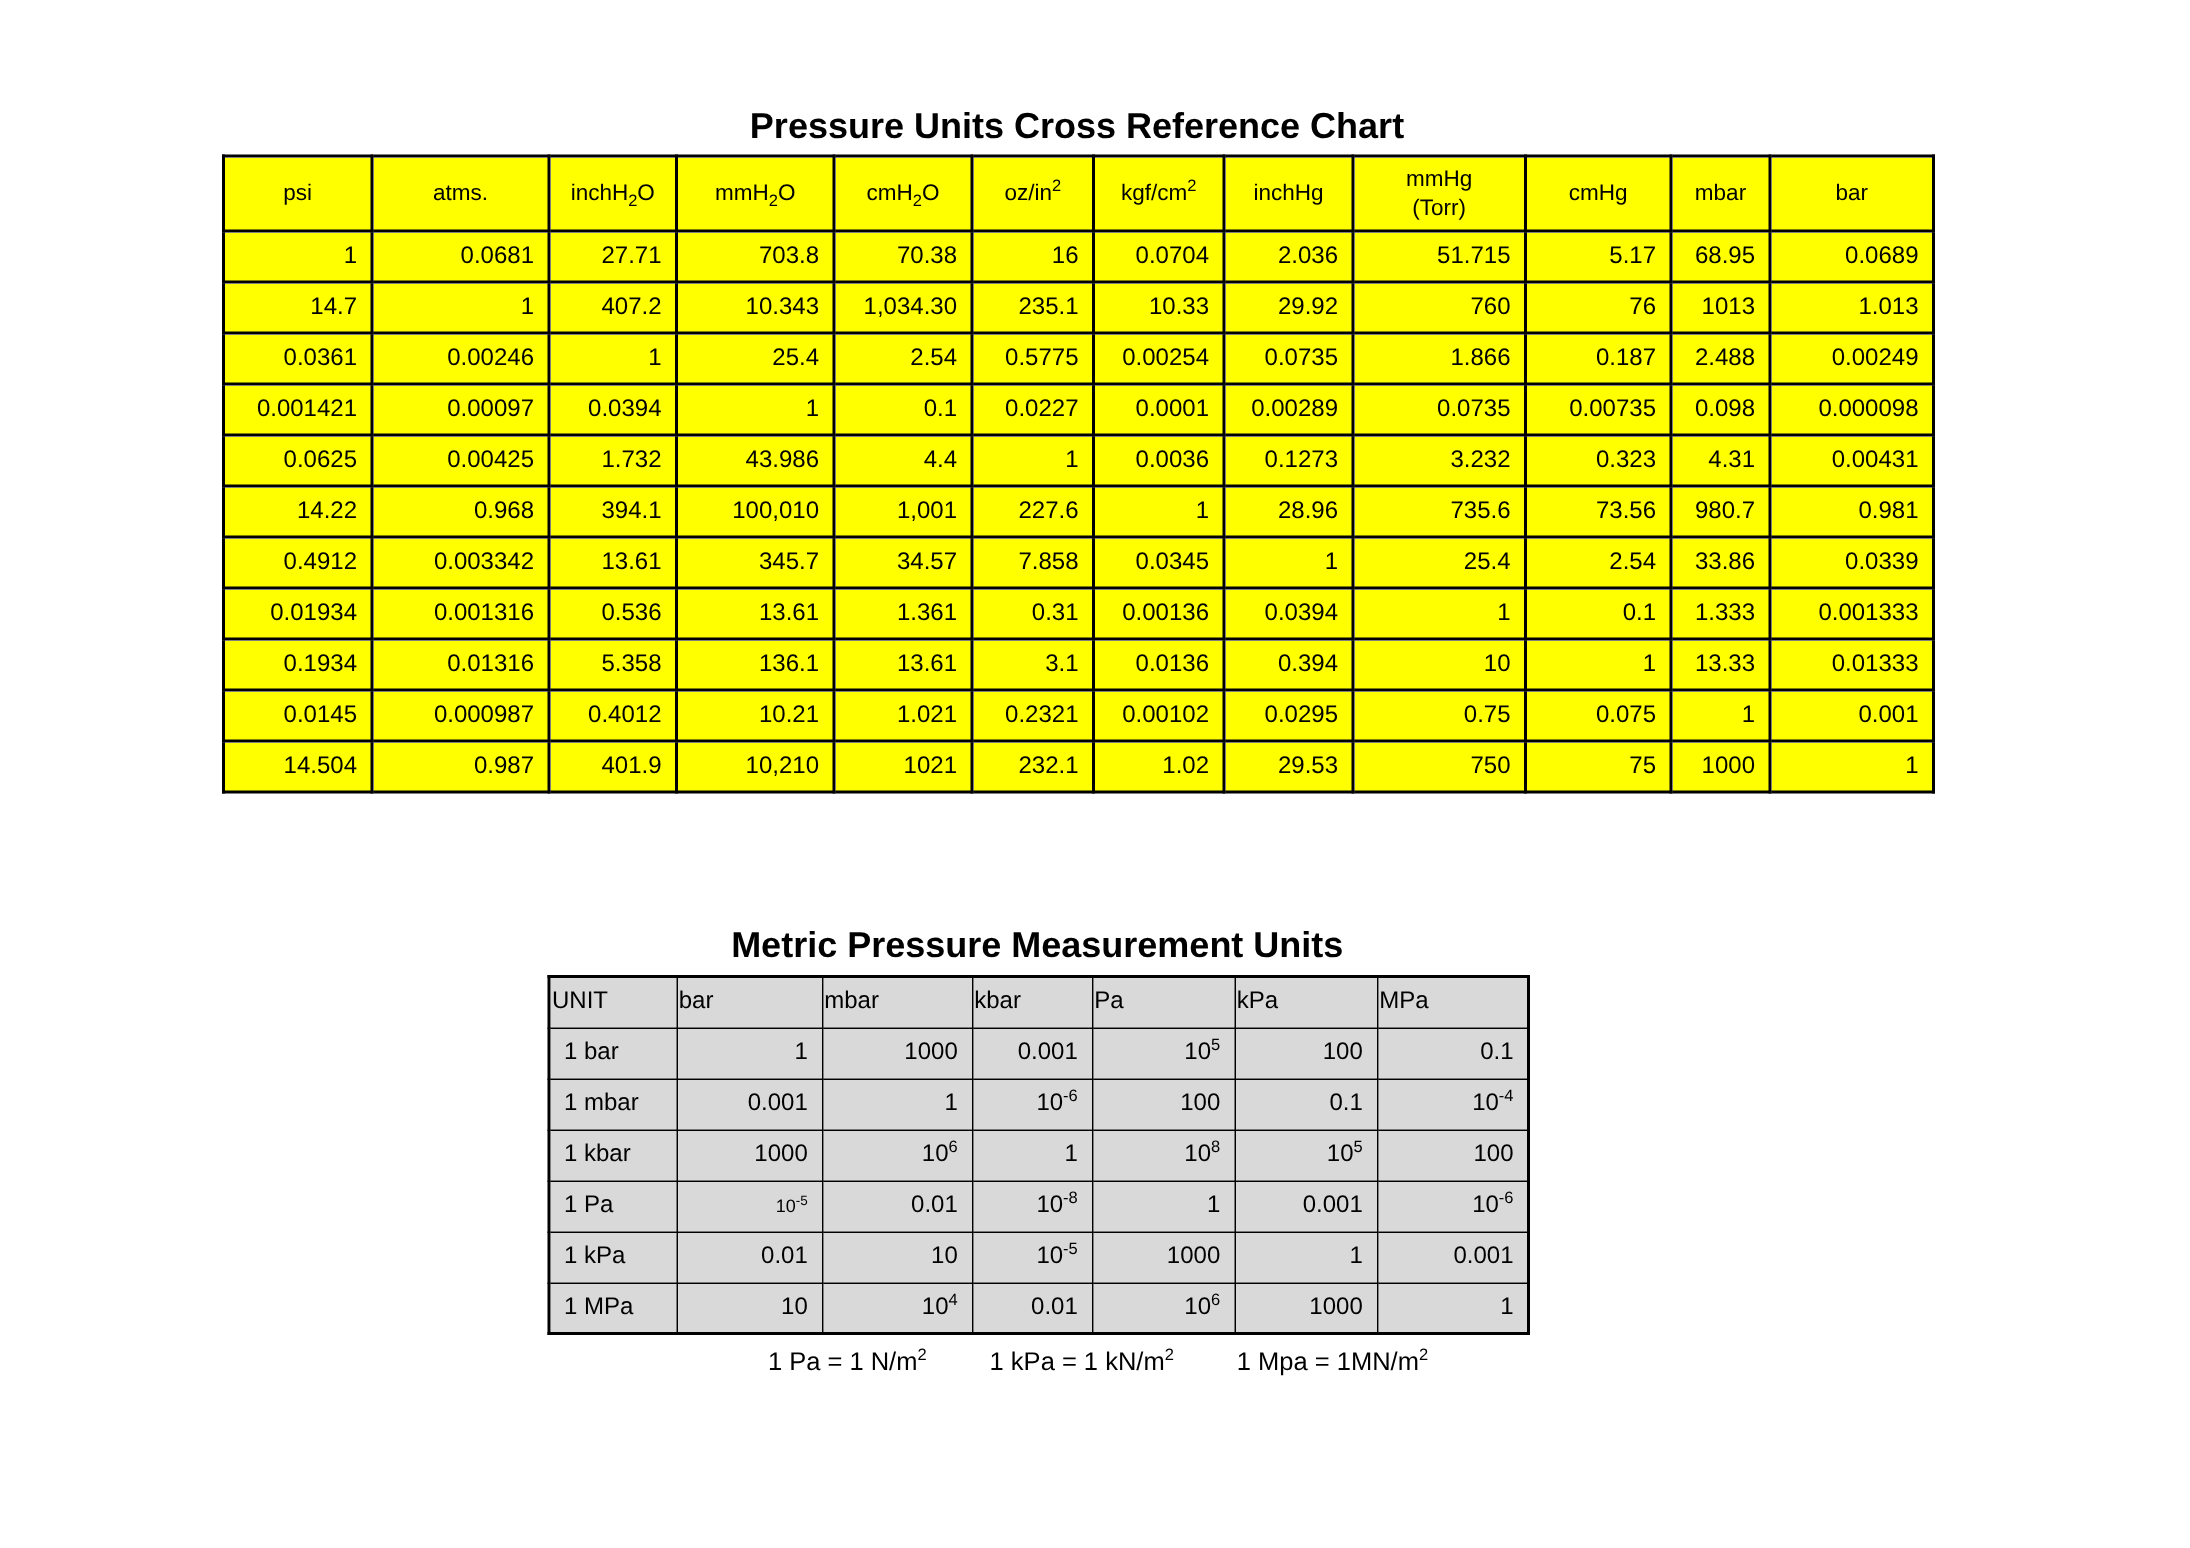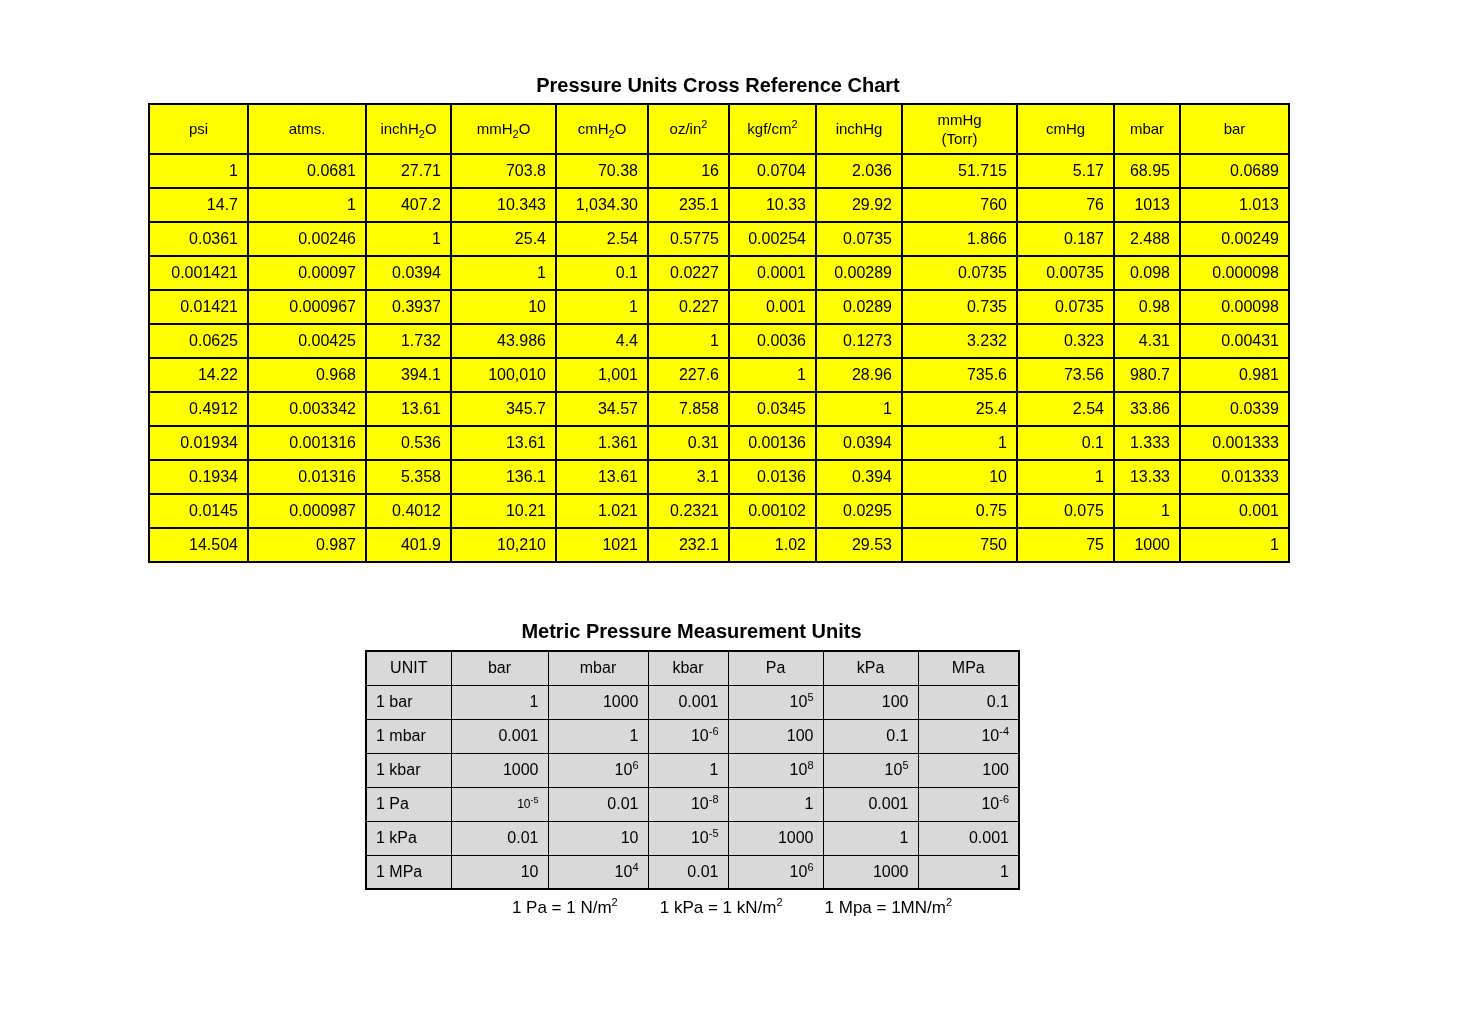--- a/index.html
+++ b/index.html
@@ -13,21 +13,21 @@
     position: relative;
     width: 1460px;
     height: 1032px;
     background: #ffffff;
     overflow: hidden;
   }
   .abs { position: absolute; }
 
   .title {
     font-weight: bold;
-    font-size: 20px;
+    font-size: 24px;
     line-height: 26px;
     text-align: center;
     white-space: nowrap;
   }
 
   table {
     border-collapse: collapse;
     table-layout: fixed;
   }
 
@@ -61,21 +61,21 @@
   .t2 { border: 2px solid #000; }
   .t2 th, .t2 td {
     border: 1px solid #000;
     background: var(--t2-fill, #d9d9d9);
     overflow: hidden;
   }
   .t2 tr { height: 34px; }
   .t2 th {
     font-weight: normal;
     font-size: 16px;
-    text-align: center;
+    text-align: left;
     vertical-align: middle;
   }
   .t2 td {
     font-size: 16px;
     text-align: right;
     vertical-align: middle;
     padding: 0 9px 0 2px;
     white-space: nowrap;
   }
   .t2 td.unit {
@@ -191,34 +191,20 @@
           <td>0.1</td>
           <td>0.0227</td>
           <td>0.0001</td>
           <td>0.00289</td>
           <td>0.0735</td>
           <td>0.00735</td>
           <td>0.098</td>
           <td>0.000098</td>
         </tr>
         <tr>
-          <td>0.01421</td>
-          <td>0.000967</td>
-          <td>0.3937</td>
-          <td>10</td>
-          <td>1</td>
-          <td>0.227</td>
-          <td>0.001</td>
-          <td>0.0289</td>
-          <td>0.735</td>
-          <td>0.0735</td>
-          <td>0.98</td>
-          <td>0.00098</td>
-        </tr>
-        <tr>
           <td>0.0625</td>
           <td>0.00425</td>
           <td>1.732</td>
           <td>43.986</td>
           <td>4.4</td>
           <td>1</td>
           <td>0.0036</td>
           <td>0.1273</td>
           <td>3.232</td>
           <td>0.323</td>

